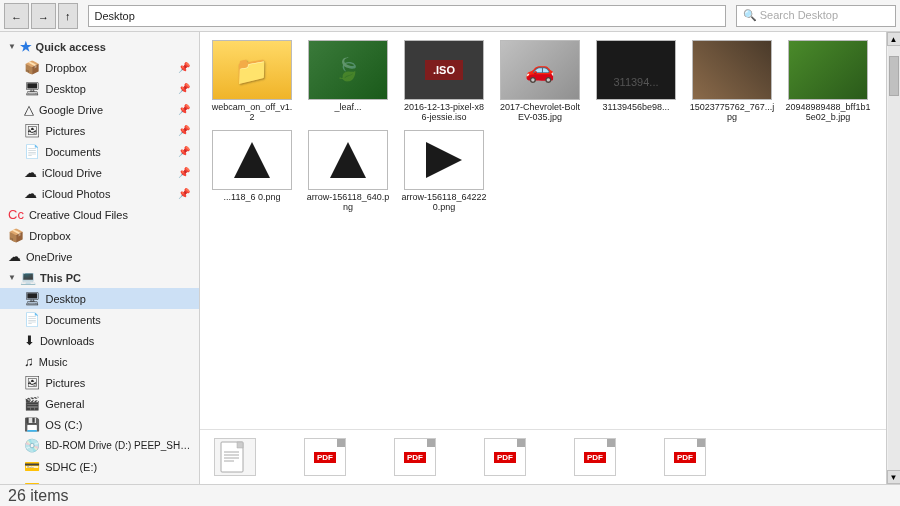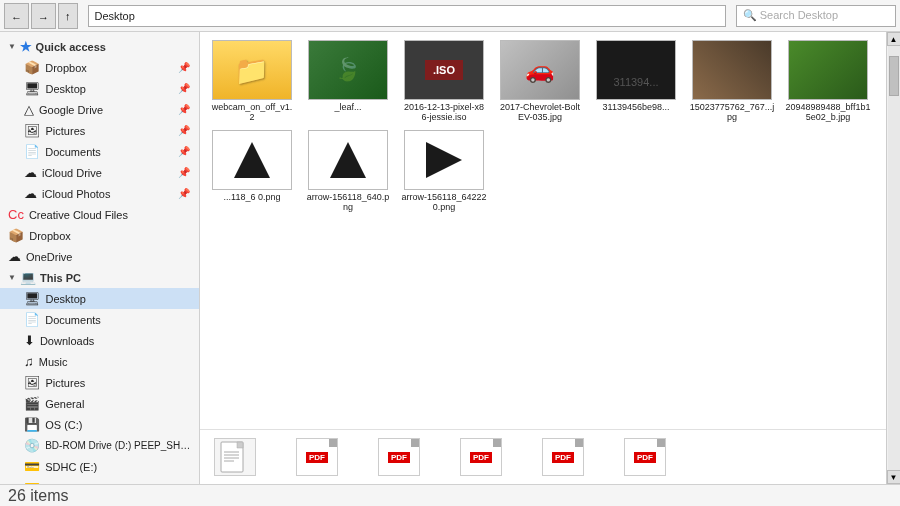--- a/index.html
+++ b/index.html
@@ -111,21 +111,21 @@
       align-items: center;
       padding: 0 8px;
       font-size: 16px;
       color: #444;
     }
 
     
     .bottom-files {
       display: flex;
       align-items: center;
-      gap: 32px;
+      gap: 40px;
       padding: 5px 10px;
       background: white;
       border-top: 1px solid #e0e0e0;
       height: 55px;
       overflow: hidden;
     }
 
     .pdf-thumb {
       display: flex;
       flex-direction: column;

